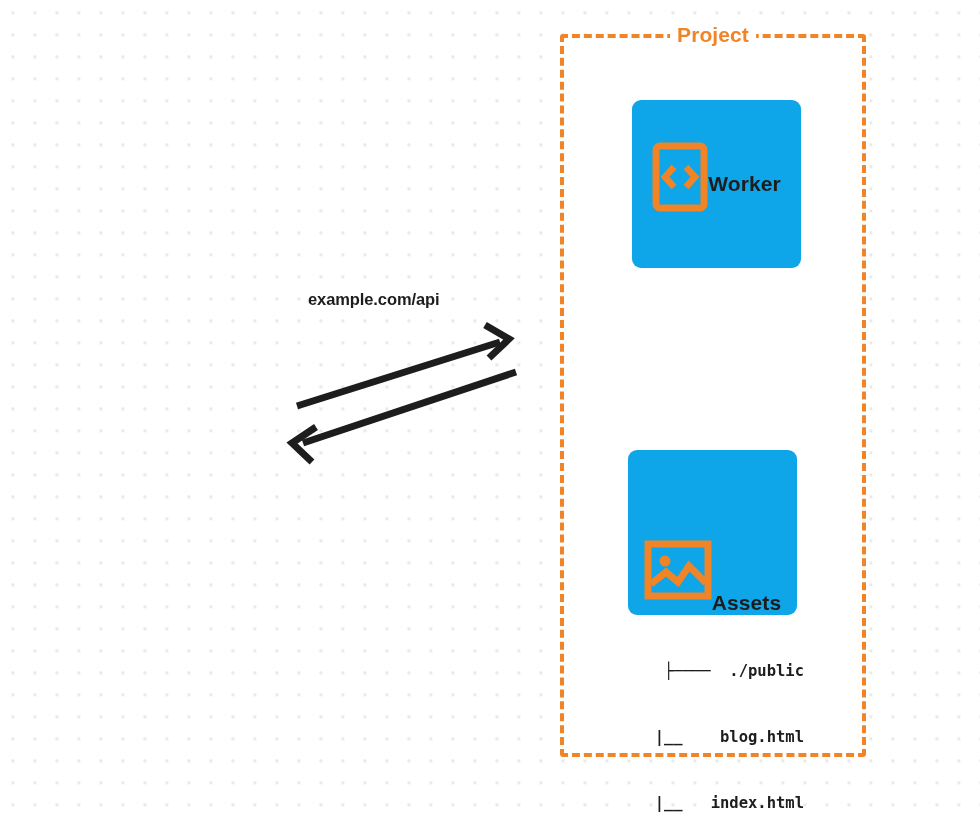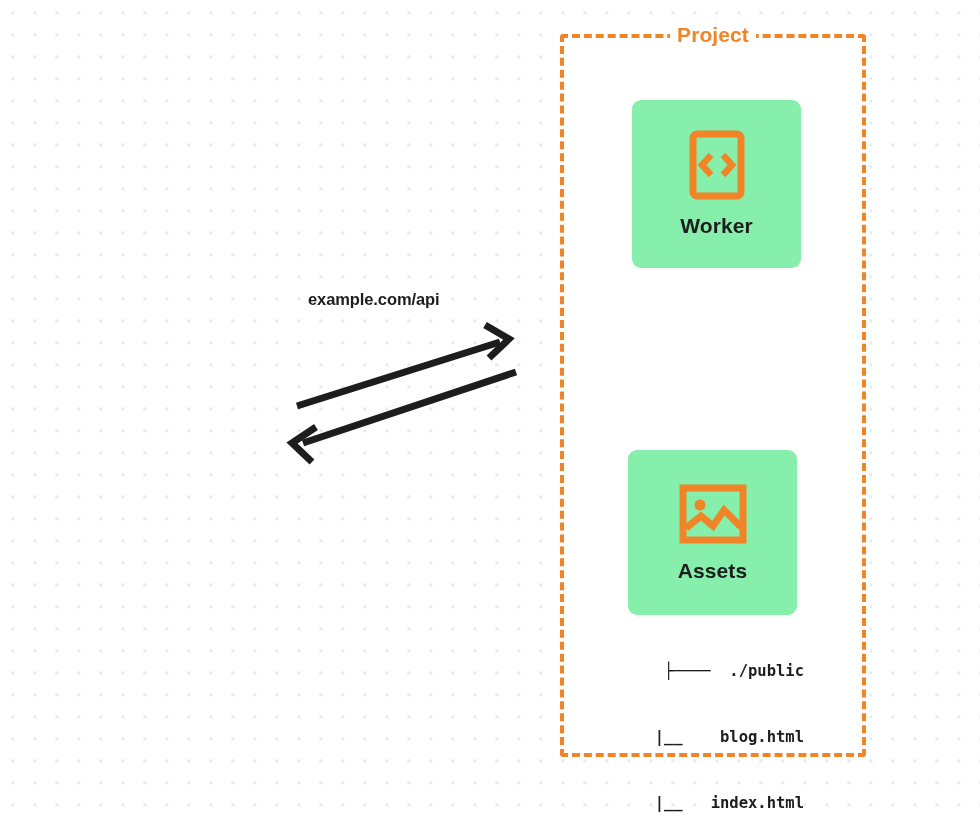--- a/index.html
+++ b/index.html
@@ -87,38 +87,39 @@
     font-size: 21px;
     font-weight: 700;
     color: #f08427;
     letter-spacing: 0.1px;
     white-space: nowrap;
   }
 
   
   .card {
     position: absolute;
-    background: #86efac;
+    background: #0ea5e9;
     border-radius: 9px;
     display: flex;
-    flex-direction: column;
+    flex-direction: row;
     align-items: center;
     justify-content: center;
   }
   .card-worker {
     left: 632px;
     top: 100px;
     width: 169px;
     height: 168px;
   }
   .card-assets {
     left: 628px;
     top: 450px;
     width: 169px;
     height: 165px;
+    align-items: flex-end;
   }
   .card-icon {
     line-height: 0;
     margin-bottom: 14px;
   }
   .card-label {
     font-size: 21px;
     font-weight: 700;
     color: #1d1d1d;
     letter-spacing: 0.1px;

